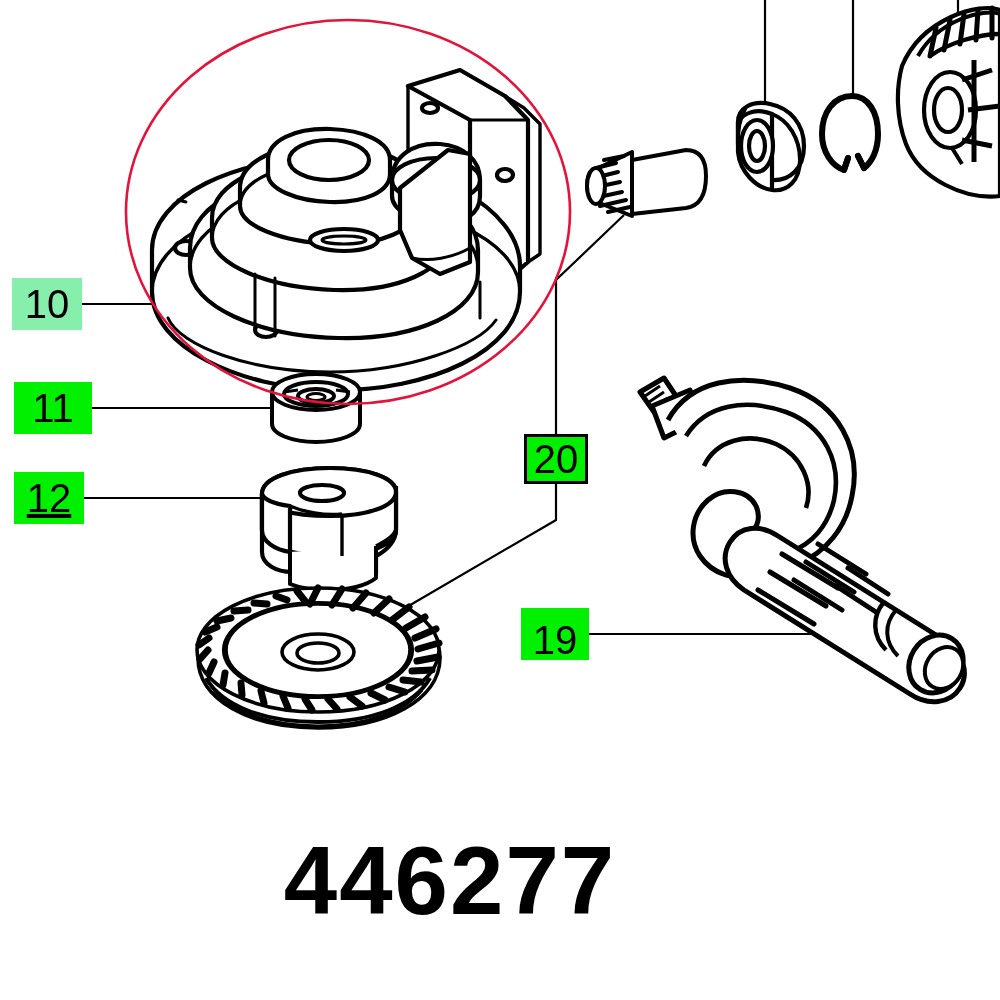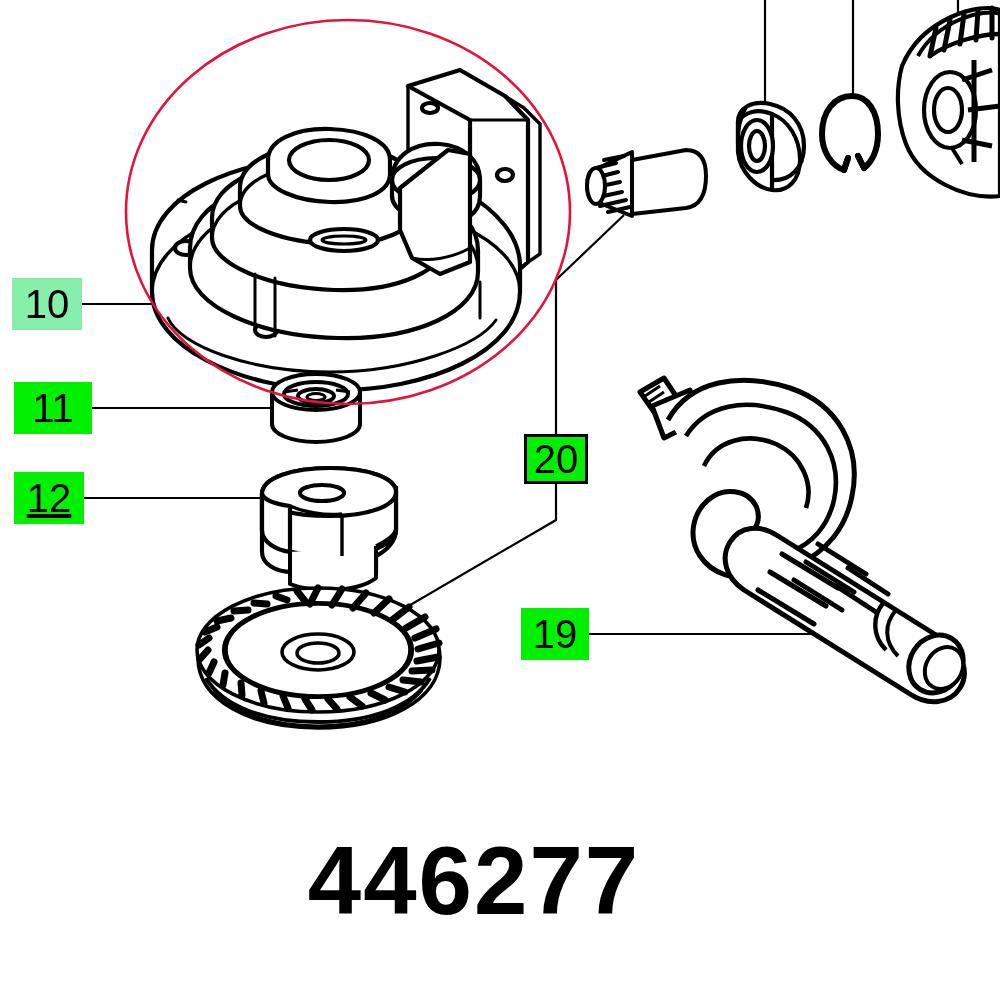--- a/index.html
+++ b/index.html
@@ -48,21 +48,20 @@
     left: 0;
     top: 826px;
     width: 900px;
     text-align: center;
     font-family: "Liberation Sans", sans-serif;
     font-weight: bold;
     font-size: 96px;
     letter-spacing: 2px;
     color: #000000;
     user-select: none;
-    padding-left: 24px;
   }
 </style>
 </head>
 <body>
 
 <div id="page">
 
   <svg id="diagram-svg" viewBox="0 0 1000 1000">
 
     <g stroke="#000000" stroke-width="2.2" fill="none" stroke-linecap="butt">
@@ -365,19 +364,19 @@
   </div>
 
   <div class="callout plain" id="callout-12" style="left:14px; top:472px; width:70px; height:52px; background:#00f000;text-decoration:underline;">
     <span>12</span>
   </div>
 
   <div class="callout bordered" id="callout-18" style="left:524px; top:434px; width:64px; height:50px; background:#00f000;">
     <span>20</span>
   </div>
 
-  <div class="callout plain" id="callout-19" style="left:521px; top:608px; width:68px; height:52px; background:#00f000;">
+  <div class="callout plain" id="callout-19" style="left:521px; top:608px; width:68px; height:52px; background:#00f000;align-items:flex-end;">
     <span>19</span>
   </div>
 
   <div id="part-number">446277</div>
 
 </div>
 
 </body></html>

